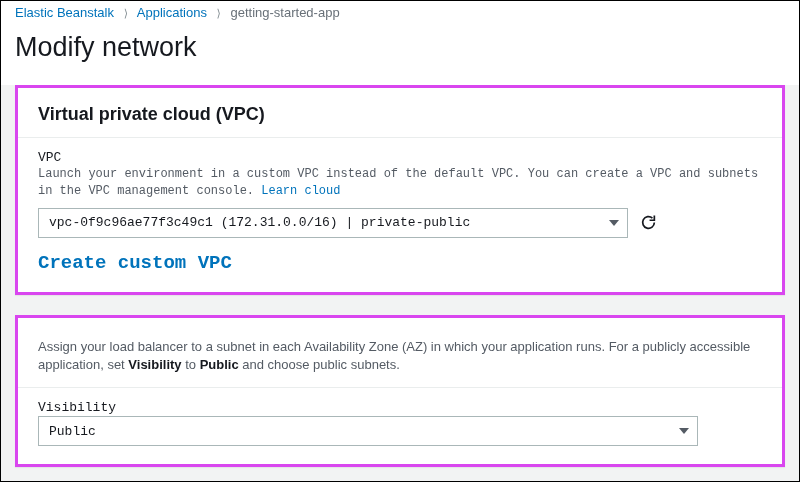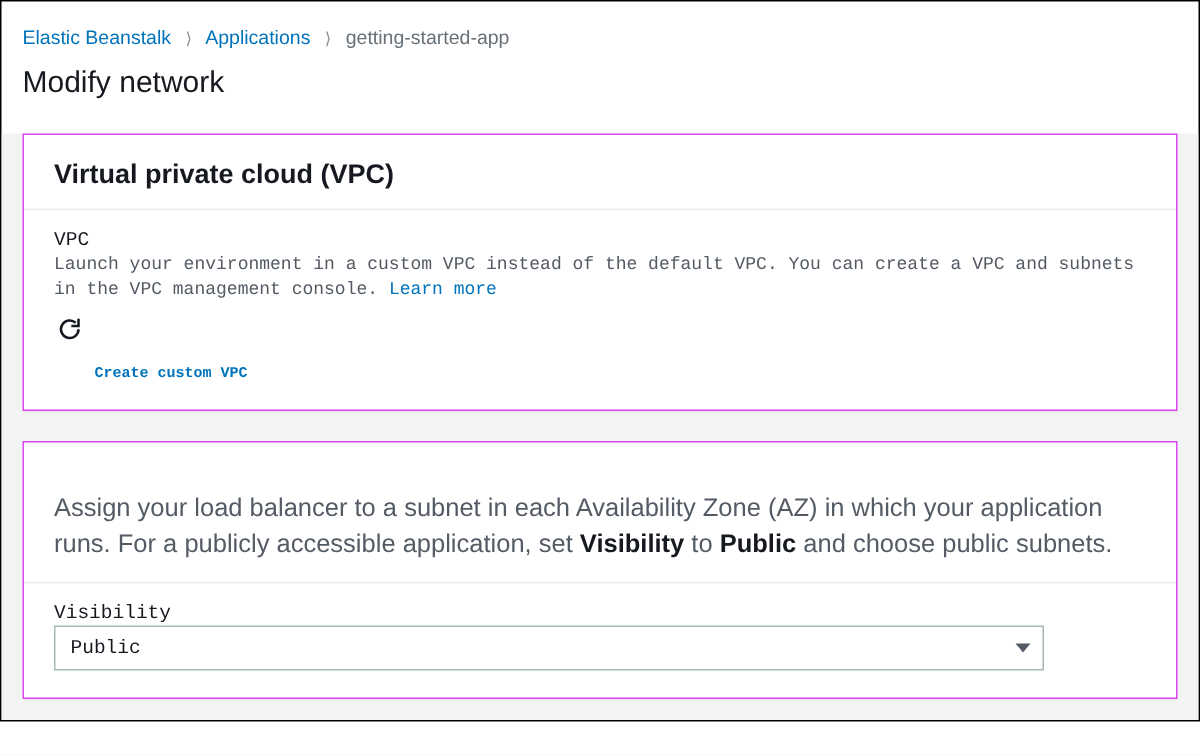--- a/index.html
+++ b/index.html
@@ -5,65 +5,65 @@
     * { box-sizing: border-box; margin: 0; padding: 0; }
     body {
       font-family: "Amazon Ember", "Helvetica Neue", Arial, sans-serif;
       background: #fff;
       color: #16191f;
       font-size: 13px;
       width: 800px;
       border: 1px solid #000;
     }
     .breadcrumb {
-      padding: 16px 14px 4px;
+      padding: 4px 14px 4px;
       font-size: 13px;
     }
     .breadcrumb a {
       color: #0073bb;
       text-decoration: none;
     }
     .breadcrumb .sep {
       color: #879196;
       margin: 0 6px;
       font-size: 11px;
     }
     .breadcrumb .current {
       color: #687078;
     }
     h1.page-title {
-      font-size: 20px;
+      font-size: 27px;
       font-weight: 400;
       color: #16191f;
       padding: 8px 14px 22px;
     }
     .page-body {
       background: #f2f3f3;
       padding: 0 14px 14px;
     }
     .panel {
       background: #fff;
-      border: 1px solid #d946ef;
+      border: 3px solid #d946ef;
       box-shadow: 0 1px 1px rgba(0,0,0,0.05);
       margin-bottom: 20px;
     }
     .panel-header {
       padding: 16px 20px 12px;
       border-bottom: 1px solid #eaeded;
     }
     .panel-header h2 {
       font-size: 18px;
       font-weight: 700;
       color: #16191f;
     }
     .panel-desc {
-      font-size: 17px;
+      font-size: 13px;
       color: #545b64;
       line-height: 1.45;
-      margin-top: 16px;
+      margin-top: 4px;
     }
     .panel-body {
       padding: 12px 20px 18px;
       font-family: Liberation Mono, monospace;
     }
     .field-label {
       font-size: 13px;
       color: #16191f;
       margin-bottom: 1px;
     }
@@ -101,26 +101,25 @@
     }
     .refresh-btn {
       width: 20px; height: 20px;
       display: flex; align-items: center; justify-content: center;
       cursor: pointer;
       color: #16191f;
     }
     .link-action {
       display: inline-block;
       color: #0073bb;
-      font-size: 10px;
+      font-size: 19px;
       font-weight: 700;
       margin-top: 14px;
       text-decoration: none;
       cursor: pointer;
-      margin-left: 27px;
     }
     strong { font-weight: 700; color:#16191f; }
   </style>
 </head>
 <body>
 
 <div class="breadcrumb">
   <a href="#">Elastic Beanstalk</a>
   <span class="sep">⟩</span>
   <a href="#">Applications</a>
@@ -132,23 +131,27 @@
 
 <div class="page-body">
 
   <div class="panel">
     <div class="panel-header">
       <h2>Virtual private cloud (VPC)</h2>
     </div>
     <div class="panel-body">
       <div class="field-label">VPC</div>
       <div class="field-desc">
-        <span>Launch your environment in a custom VPC instead of the default VPC. You can create a VPC and subnets in the VPC management console. </span><a href="#">Learn more</a>
+        <span>Launch your environment in a custom VPC instead of the default VPC. You can create a VPC and subnets in the VPC management console. </span><a href="#">Learn cloud</a>
       </div>
       <div class="select-row">
+        <div class="select">
+          <span>vpc-0f9c96ae77f3c49c1 (172.31.0.0/16) | private-public</span>
+          <span class="caret"></span>
+        </div>
         <div class="refresh-btn">
           <svg width="17" height="17" viewBox="0 0 16 16" fill="none" stroke="#16191f" stroke-width="1.6">
             <path d="M13.5 8a5.5 5.5 0 1 1-1.8-4.1"></path>
             <path d="M13.5 2.2v3.7h-3.7" stroke-linecap="square"></path>
           </svg>
         </div>
       </div>
       <a class="link-action">Create custom VPC</a>
     </div>
   </div>

